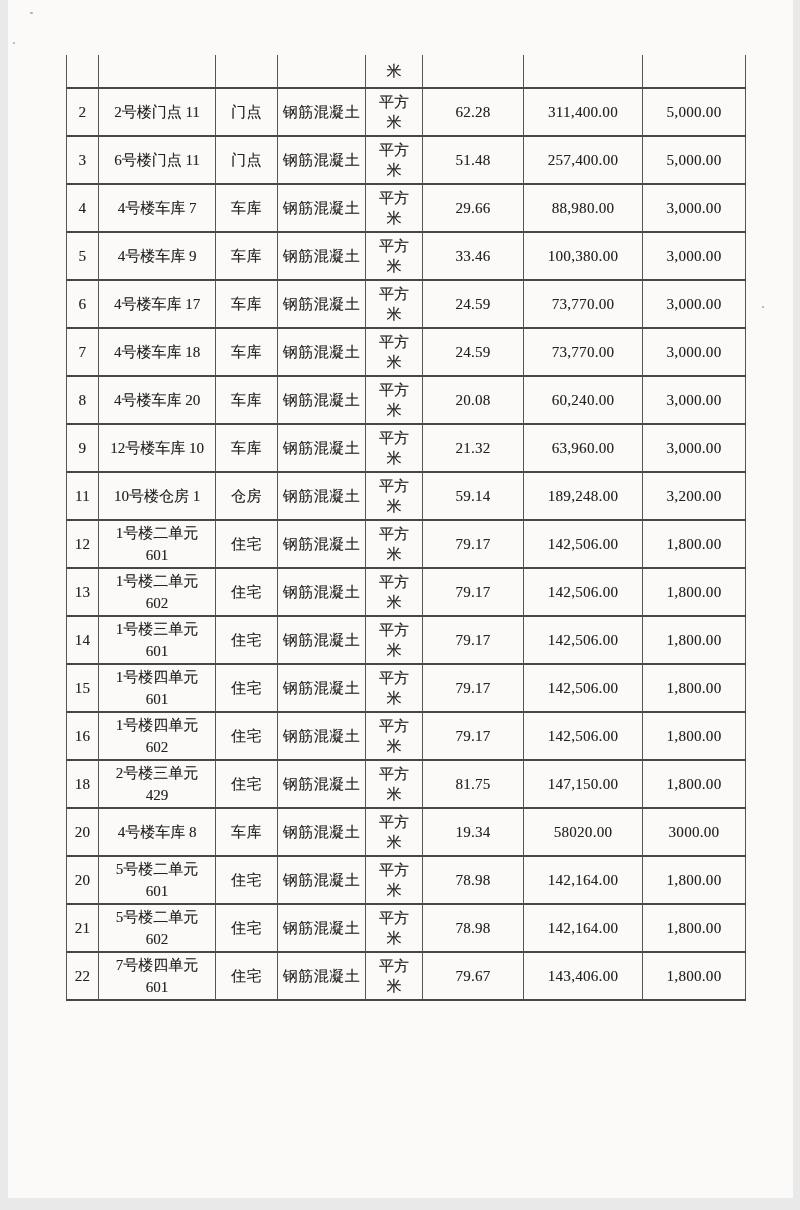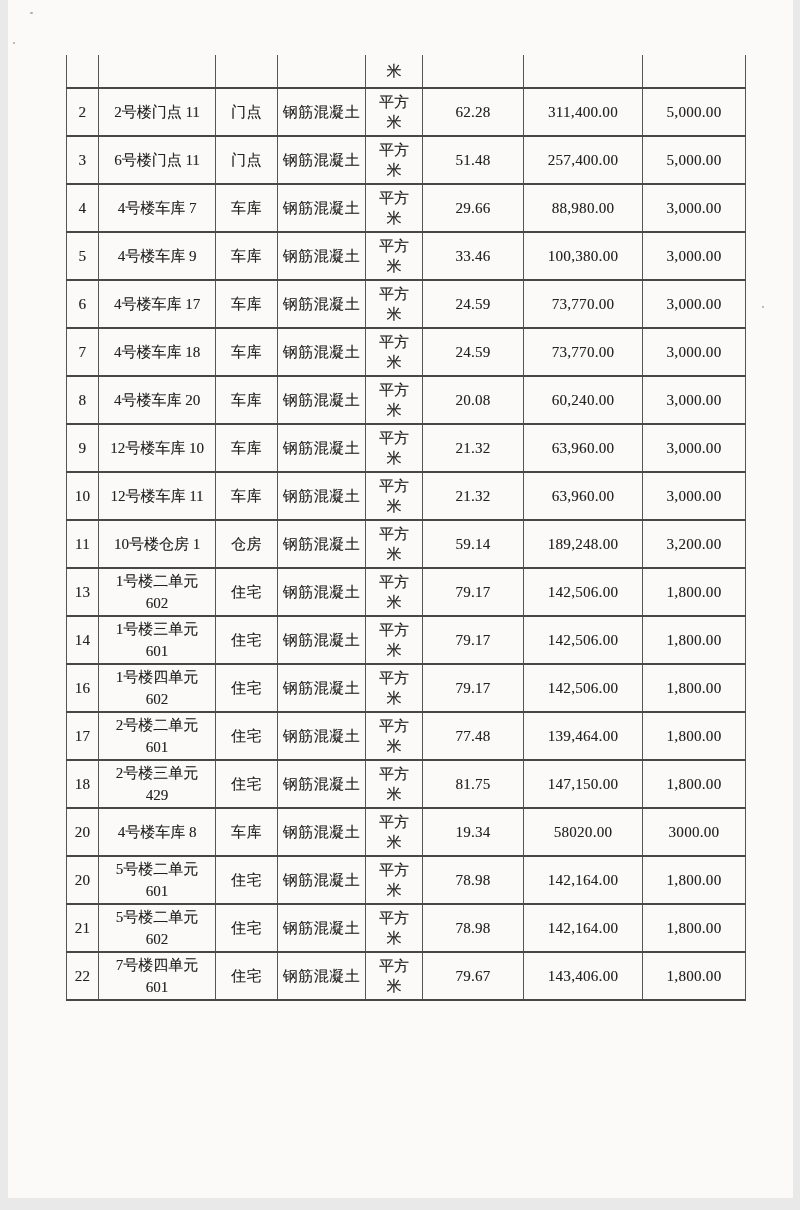--- a/index.html
+++ b/index.html
@@ -166,42 +166,43 @@
           <td class="col-name">12号楼车库 10</td>
           <td class="col-type">车库</td>
           <td class="col-structure">钢筋混凝土</td>
           <td class="col-unit">平方
 米</td>
           <td class="col-area">21.32</td>
           <td class="col-total">63,960.00</td>
           <td class="col-price">3,000.00</td>
         </tr>
         <tr>
-          <td class="col-no">10</td>
-          <td class="col-name">12号楼车库 11</td>
-          <td class="col-type">车库</td>
-          <td class="col-structure">钢筋混凝土</td>
-          <td class="col-unit">平方
-米</td>
-          <td class="col-area">21.32</td>
-          <td class="col-total">63,960.00</td>
-          <td class="col-price">3,000.00</td>
-        </tr>
-        <tr>
           <td class="col-no">11</td>
           <td class="col-name">10号楼仓房 1</td>
           <td class="col-type">仓房</td>
           <td class="col-structure">钢筋混凝土</td>
           <td class="col-unit">平方
 米</td>
           <td class="col-area">59.14</td>
           <td class="col-total">189,248.00</td>
           <td class="col-price">3,200.00</td>
         </tr>
         <tr>
+          <td class="col-no">12</td>
+          <td class="col-name">1号楼二单元
+601</td>
+          <td class="col-type">住宅</td>
+          <td class="col-structure">钢筋混凝土</td>
+          <td class="col-unit">平方
+米</td>
+          <td class="col-area">79.17</td>
+          <td class="col-total">142,506.00</td>
+          <td class="col-price">1,800.00</td>
+        </tr>
+        <tr>
           <td class="col-no">13</td>
           <td class="col-name">1号楼二单元
 602</td>
           <td class="col-type">住宅</td>
           <td class="col-structure">钢筋混凝土</td>
           <td class="col-unit">平方
 米</td>
           <td class="col-area">79.17</td>
           <td class="col-total">142,506.00</td>
           <td class="col-price">1,800.00</td>
@@ -212,41 +213,41 @@
 601</td>
           <td class="col-type">住宅</td>
           <td class="col-structure">钢筋混凝土</td>
           <td class="col-unit">平方
 米</td>
           <td class="col-area">79.17</td>
           <td class="col-total">142,506.00</td>
           <td class="col-price">1,800.00</td>
         </tr>
         <tr>
+          <td class="col-no">15</td>
+          <td class="col-name">1号楼四单元
+601</td>
+          <td class="col-type">住宅</td>
+          <td class="col-structure">钢筋混凝土</td>
+          <td class="col-unit">平方
+米</td>
+          <td class="col-area">79.17</td>
+          <td class="col-total">142,506.00</td>
+          <td class="col-price">1,800.00</td>
+        </tr>
+        <tr>
           <td class="col-no">16</td>
           <td class="col-name">1号楼四单元
 602</td>
           <td class="col-type">住宅</td>
           <td class="col-structure">钢筋混凝土</td>
           <td class="col-unit">平方
 米</td>
           <td class="col-area">79.17</td>
           <td class="col-total">142,506.00</td>
-          <td class="col-price">1,800.00</td>
-        </tr>
-        <tr>
-          <td class="col-no">17</td>
-          <td class="col-name">2号楼二单元
-601</td>
-          <td class="col-type">住宅</td>
-          <td class="col-structure">钢筋混凝土</td>
-          <td class="col-unit">平方
-米</td>
-          <td class="col-area">77.48</td>
-          <td class="col-total">139,464.00</td>
           <td class="col-price">1,800.00</td>
         </tr>
         <tr>
           <td class="col-no">18</td>
           <td class="col-name">2号楼三单元
 429</td>
           <td class="col-type">住宅</td>
           <td class="col-structure">钢筋混凝土</td>
           <td class="col-unit">平方
 米</td>

